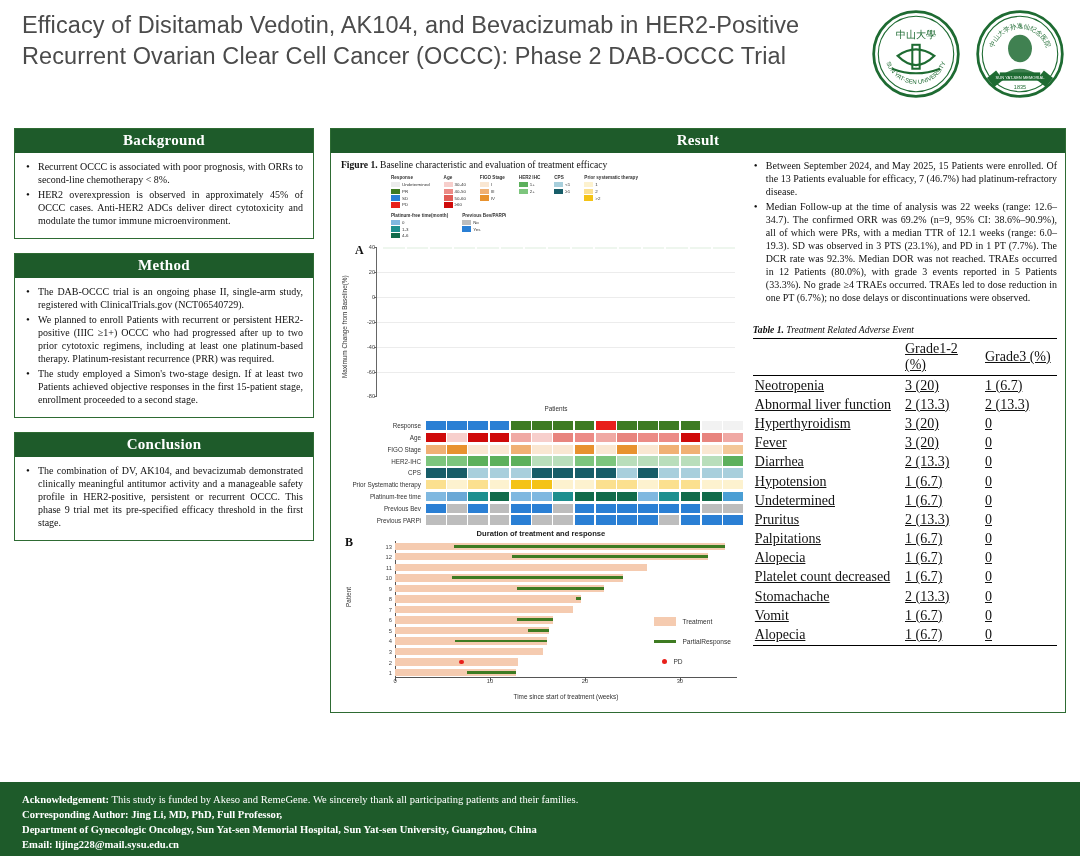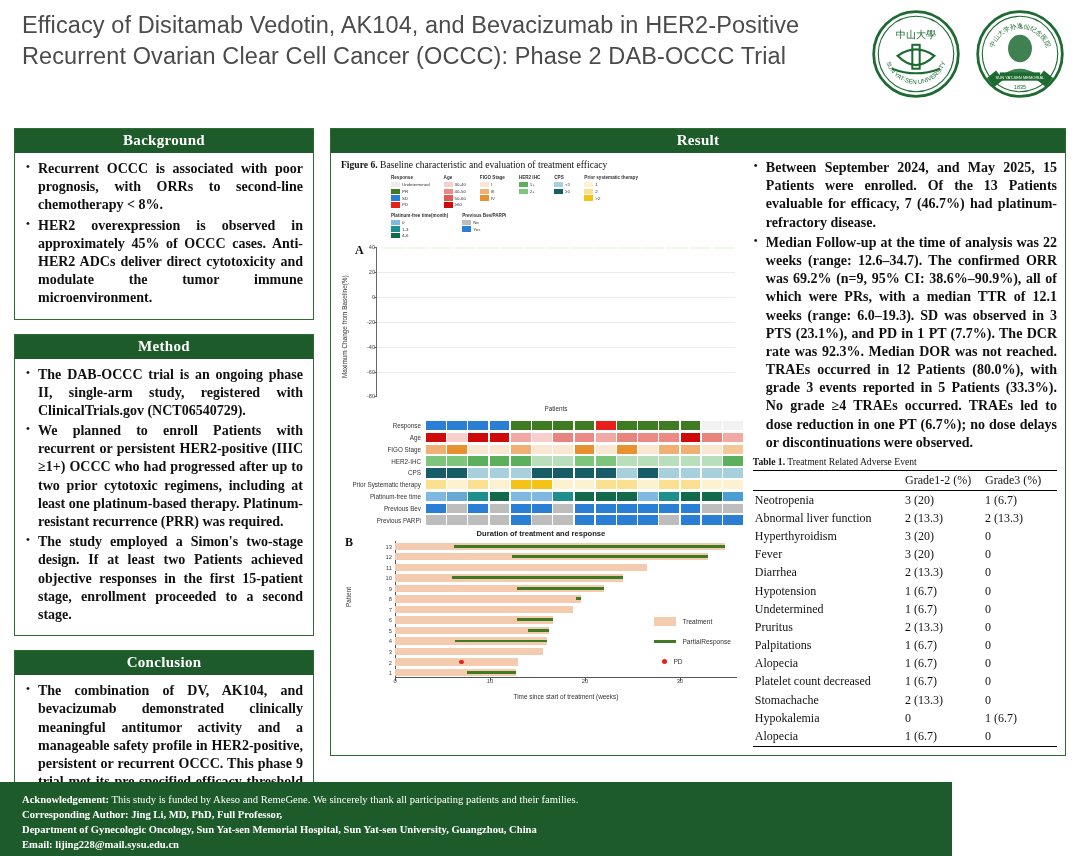--- a/index.html
+++ b/index.html
@@ -31,21 +31,21 @@
   .panel{border:1px solid #2e6b33;background:#fff;box-sizing:border-box;}
   .panel-head{
     background:#1e5b2a;color:#fff;text-align:center;
     font-family:"Liberation Serif", serif;font-weight:bold;
     font-size:15px;padding:3px 0 4px;letter-spacing:.3px;
   }
   .panel-body{padding:7px 10px 9px 10px;}
   ul.bullets{margin:0;padding:0;list-style:none;}
   ul.bullets li{
     position:relative;padding-left:13px;margin-bottom:2px;
-    font-size:14px;line-height:1.30;text-align:justify;color:#101010;font-weight:bold;
+    font-size:10px;line-height:1.30;text-align:justify;color:#101010;
   }
   ul.bullets li:before{
     content:"•";position:absolute;left:1px;top:-1px;font-size:11px;color:#101010;
   }
 
   
   .left-col{position:absolute;left:14px;top:128px;width:300px;}
   .mb{margin-bottom:14px;}
 
   
@@ -111,32 +111,32 @@
   .sw-pd{position:absolute;width:4.6px;height:4.6px;border-radius:50%;background:#e8201b;top:2.6px;}
   .sw-xt{position:absolute;top:2px;font-family:"Liberation Sans",sans-serif;font-size:5.8px;color:#444;transform:translateX(-50%);}
   .sw-xtm{position:absolute;top:0;width:1px;height:3px;background:#555;}
   .sw-xlab{position:absolute;left:56px;right:6px;bottom:4px;text-align:center;
            font-family:"Liberation Sans",sans-serif;font-size:6.4px;color:#333;}
   .sw-leg{position:absolute;right:12px;top:72px;}
   .sw-leg-item{display:flex;align-items:center;gap:6px;height:20px;}
   .sw-leg-lab{font-family:"Liberation Sans",sans-serif;font-size:6.6px;color:#333;}
 
   
-  .tbl-cap{font-size:9.6px;font-weight:bold;color:#111;margin:4px 0 3px 0;}
+  .tbl-cap{font-size:9.6px;font-weight:bold;color:#111;margin:20px 0 3px 0;font-style:italic;}
   .tbl-cap span.norm{font-weight:normal;}
-  table.ae{width:100%;border-collapse:collapse;font-size:12px;color:#111;}
+  table.ae{width:100%;border-collapse:collapse;font-size:14px;color:#111;text-decoration:underline;}
   table.ae th{font-weight:normal;text-align:left;padding:2px 2px;}
   table.ae td{padding:1.6px 2px;}
   table.ae thead th{border-top:1.6px solid #000;border-bottom:1px solid #000;}
   table.ae tbody tr:last-child td{border-bottom:1.6px solid #000;}
   .c2{width:76px;} .c3{width:70px;}
 
   
   .footer{
-    position:absolute;left:0;bottom:0;width:952px;height:74px;
+    position:absolute;left:0;bottom:0;width:1080px;height:74px;
     background:#1e5b2a;color:#fff;box-sizing:border-box;padding:10px 0 0 22px;
     font-family:"Liberation Serif",serif;font-size:10.6px;line-height:1.42;
   }
   .footer b{font-weight:bold;}
   .footer .l1{font-weight:normal;}
 </style>
 </head>
 <body>
 
 <div class="poster">
@@ -206,21 +206,21 @@
       </div>
     </div>
 
   </div>
 
   <div class="result-col panel">
     <div class="panel-head">Result</div>
     <div class="result-body">
 
       <div class="fig-col">
-        <div class="fig-caption"><span>Figure 6.</span><span class="norm"> Baseline characteristic and evaluation of treatment efficacy</span></div>
+        <div class="fig-caption"><span>Figure 1.</span><span class="norm"> Baseline characteristic and evaluation of treatment efficacy</span></div>
 
         <div class="legend-wrap">
           <div class="legend-row" id="legend-row-1">
               <div class="legend-grp">
                 <div class="legend-title">Response</div>
                 <div class="legend-item">
                   <span class="sw" style="background: rgb(236, 236, 236);"></span>
                   <span class="legend-lab">Undetermined</span>
                 </div>
                 <div class="legend-item">
@@ -767,23 +767,23 @@
                 <td>Platelet count decreased</td>
                 <td>1 (6.7)</td>
                 <td>0</td>
               </tr>
               <tr>
                 <td>Stomachache</td>
                 <td>2 (13.3)</td>
                 <td>0</td>
               </tr>
               <tr>
-                <td>Hypokalemia</td>
-                <td>0</td>
+                <td>Vomit</td>
                 <td>1 (6.7)</td>
+                <td>0</td>
               </tr>
               <tr>
                 <td>Alopecia</td>
                 <td>1 (6.7)</td>
                 <td>0</td>
               </tr>
             </tbody>
         </table>
       </div>
 

